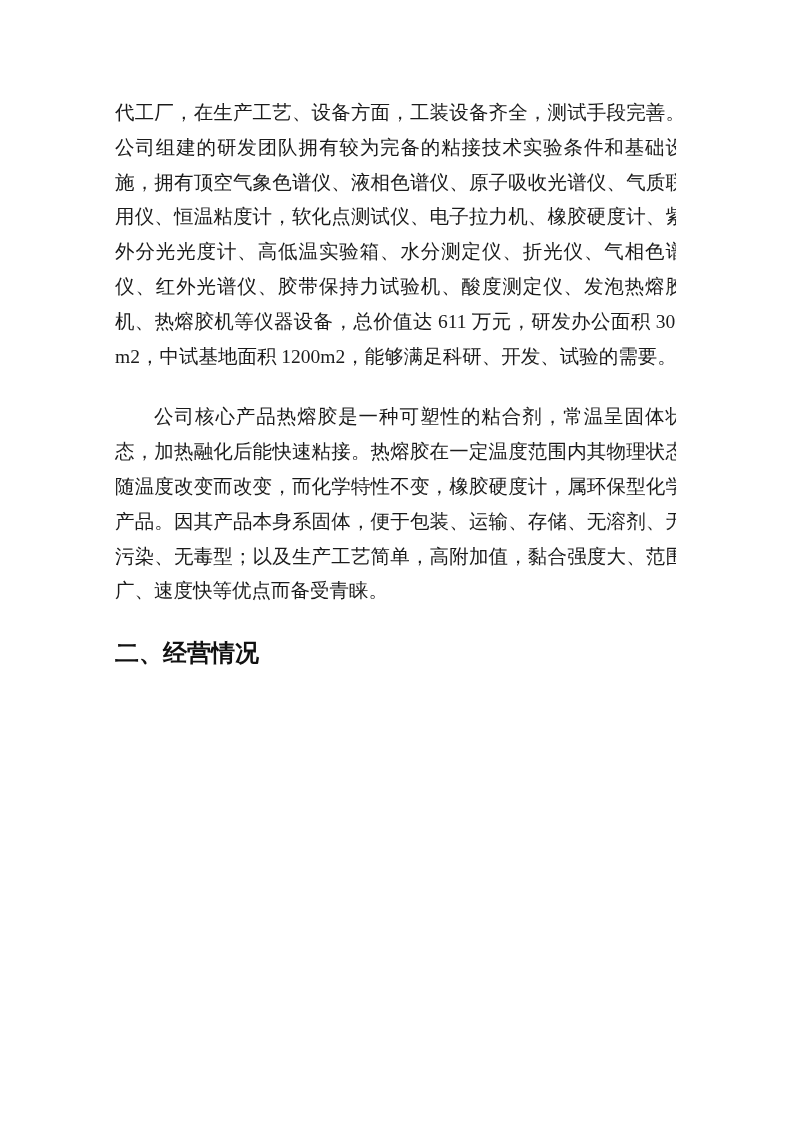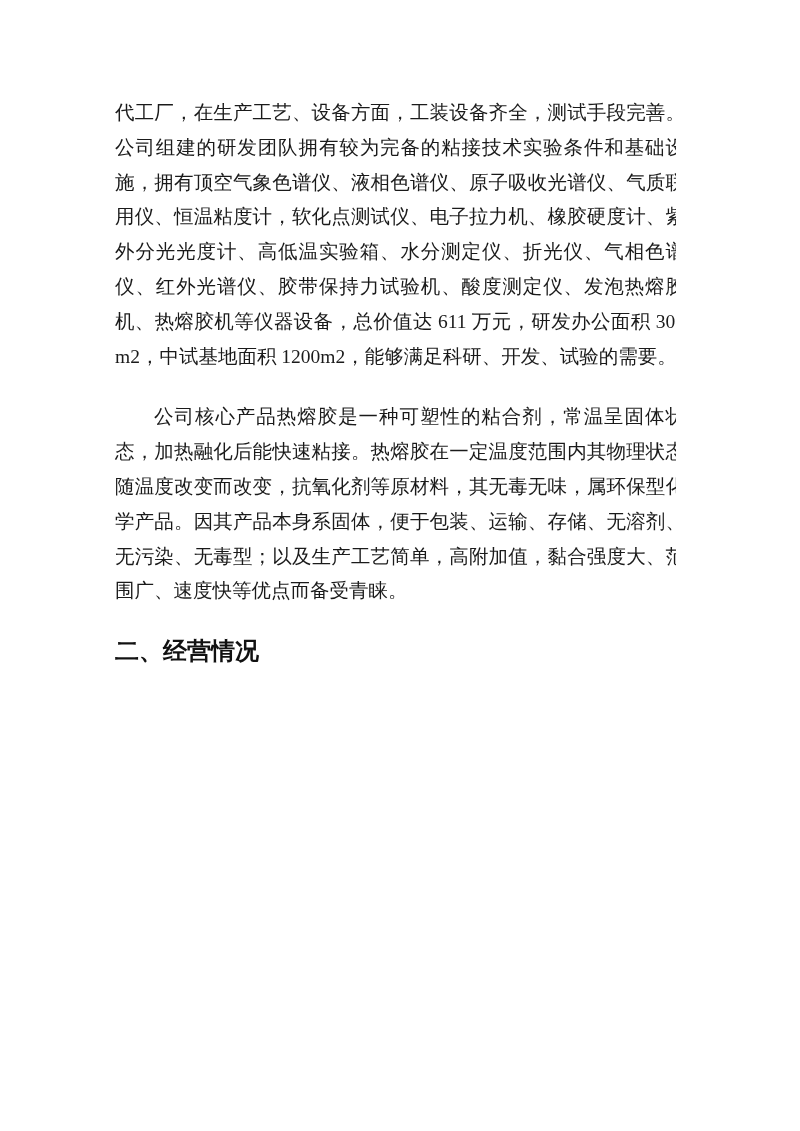--- a/index.html
+++ b/index.html
@@ -28,30 +28,30 @@
     color: #1a1a1a;
     text-align: justify;
     text-indent: 2em;
     word-break: break-all;
   }
   .body-para.no-indent {
     text-indent: 0;
   }
   .section-heading {
     margin: 24px 0 0 0;
-    font-family: Liberation Mono, monospace;
+    font-family: Liberation Sans, sans-serif;
     font-size: 24px;
     line-height: 36px;
     font-weight: bold;
     color: #111111;
     text-align: left;
   }
 </style>
 </head>
 <body>
 
 <div class="page">
   <div class="content">
     <p class="body-para no-indent">代工厂，在生产工艺、设备方面，工装设备齐全，测试手段完善。公司组建的研发团队拥有较为完备的粘接技术实验条件和基础设施，拥有顶空气象色谱仪、液相色谱仪、原子吸收光谱仪、气质联用仪、恒温粘度计，软化点测试仪、电子拉力机、橡胶硬度计、紫外分光光度计、高低温实验箱、水分测定仪、折光仪、气相色谱仪、红外光谱仪、胶带保持力试验机、酸度测定仪、发泡热熔胶机、热熔胶机等仪器设备，总价值达 611 万元，研发办公面积 300m2，中试基地面积 1200m2，能够满足科研、开发、试验的需要。</p>
-    <p class="body-para">公司核心产品热熔胶是一种可塑性的粘合剂，常温呈固体状态，加热融化后能快速粘接。热熔胶在一定温度范围内其物理状态随温度改变而改变，抗氧化剂等原材料，其无毒无味，属环保型化学产品。因其产品本身系固体，便于包装、运输、存储、无溶剂、无污染、无毒型；以及生产工艺简单，高附加值，黏合强度大、范围广、速度快等优点而备受青睐。</p>
+    <p class="body-para">公司核心产品热熔胶是一种可塑性的粘合剂，常温呈固体状态，加热融化后能快速粘接。热熔胶在一定温度范围内其物理状态随温度改变而改变，而化学特性不变，橡胶硬度计，属环保型化学产品。因其产品本身系固体，便于包装、运输、存储、无溶剂、无污染、无毒型；以及生产工艺简单，高附加值，黏合强度大、范围广、速度快等优点而备受青睐。</p>
     <h2 class="section-heading">二、经营情况</h2>
   </div>
 </div>
 
 </body></html>

